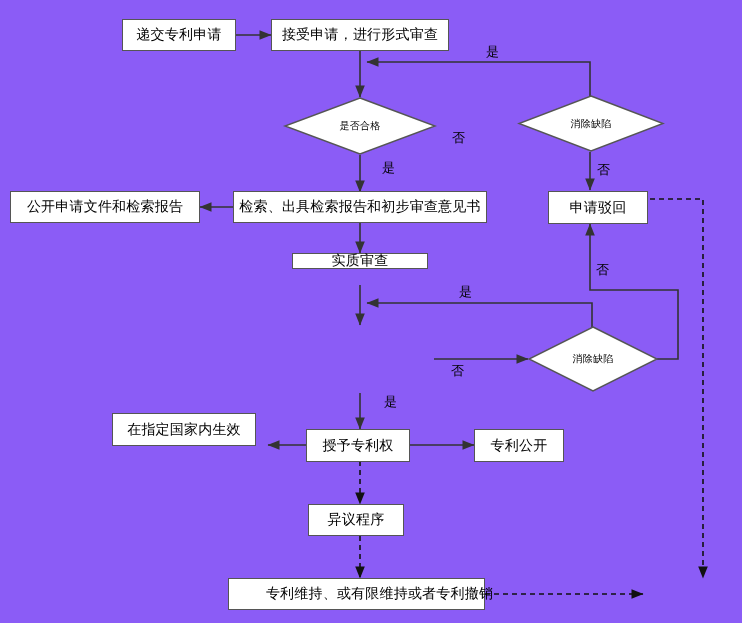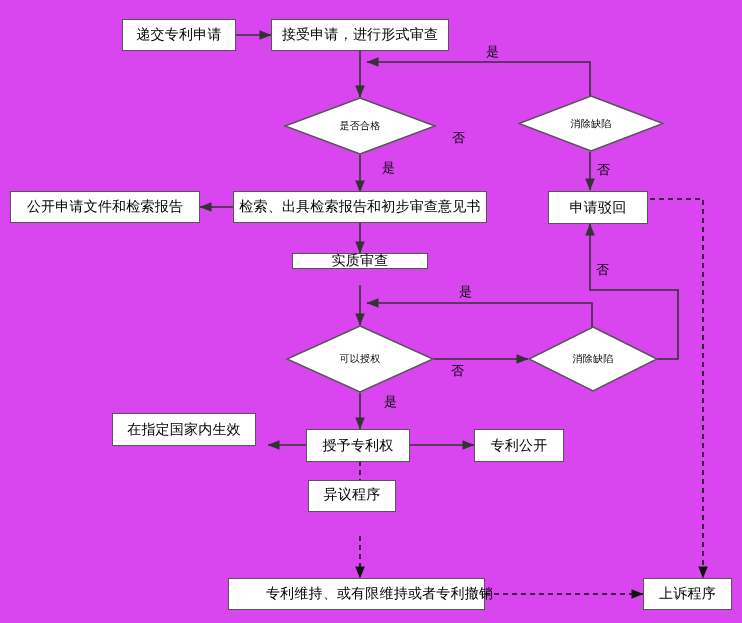--- a/index.html
+++ b/index.html
@@ -4,21 +4,21 @@
 <style>
   html, body {
     margin: 0;
     padding: 0;
     background: #ffffff;
   }
   #canvas {
     position: relative;
     width: 742px;
     height: 623px;
-    background: #d946ef;
+    background: #8b5cf6;
     font-family: "DejaVu Sans", "Liberation Sans", sans-serif;
     overflow: hidden;
   }
   svg.wires {
     position: absolute;
     left: 0;
     top: 0;
     width: 742px;
     height: 623px;
   }
@@ -157,52 +157,43 @@
   </div>
 
   <div class="node box" style="left:306px; top:429px; width:104px; height:33px;">
     <span>授予专利权</span>
   </div>
 
   <div class="node box" style="left:474px; top:429px; width:90px; height:33px;">
     <span>专利公开</span>
   </div>
 
-  <div class="node box" style="left:308px; top:480px; width:88px; height:32px;font-family:Liberation Mono, monospace;">
+  <div class="node box" style="left:308px; top:504px; width:96px; height:32px;">
     <span>异议程序</span>
   </div>
 
   <div class="node box" style="left:228px; top:578px; width:257px; height:32px;padding-left:46px;">
     <span>专利维持、或有限维持或者专利撤销</span>
   </div>
 
-  <div class="node box" style="left:643px; top:578px; width:89px; height:32px;">
-    <span>上诉程序</span>
-  </div>
 
   <div class="diamond-wrap" style="left:284px; top:97px; width:152px; height:58px;">
     <svg width="152" height="58" viewBox="0 0 152 58" xmlns="http://www.w3.org/2000/svg">
       <polygon points="76,1 151,29 76,57 1,29" fill="#ffffff" stroke="#555555" stroke-width="1.4"></polygon>
     </svg>
     <div class="diamond-label">是否合格</div>
   </div>
 
   <div class="diamond-wrap" style="left:518px; top:95px; width:146px; height:57px;">
     <svg width="146" height="57" viewBox="0 0 146 57" xmlns="http://www.w3.org/2000/svg">
       <polygon points="73,1 145,28.5 73,56 1,28.5" fill="#ffffff" stroke="#555555" stroke-width="1.4"></polygon>
     </svg>
     <div class="diamond-label">消除缺陷</div>
   </div>
 
-  <div class="diamond-wrap" style="left:286px; top:325px; width:148px; height:68px;">
-    <svg width="148" height="68" viewBox="0 0 148 68" xmlns="http://www.w3.org/2000/svg">
-      <polygon points="74,1 147,34 74,67 1,34" fill="#ffffff" stroke="#555555" stroke-width="1.4"></polygon>
-    </svg>
-    <div class="diamond-label">可以授权</div>
-  </div>
 
   <div class="diamond-wrap" style="left:528px; top:326px; width:130px; height:66px;">
     <svg width="130" height="66" viewBox="0 0 130 66" xmlns="http://www.w3.org/2000/svg">
       <polygon points="65,1 129,33 65,65 1,33" fill="#ffffff" stroke="#555555" stroke-width="1.4"></polygon>
     </svg>
     <div class="diamond-label">消除缺陷</div>
   </div>
 
   <div class="edge-label" style="left:486px; top:43px;">是</div>
 

